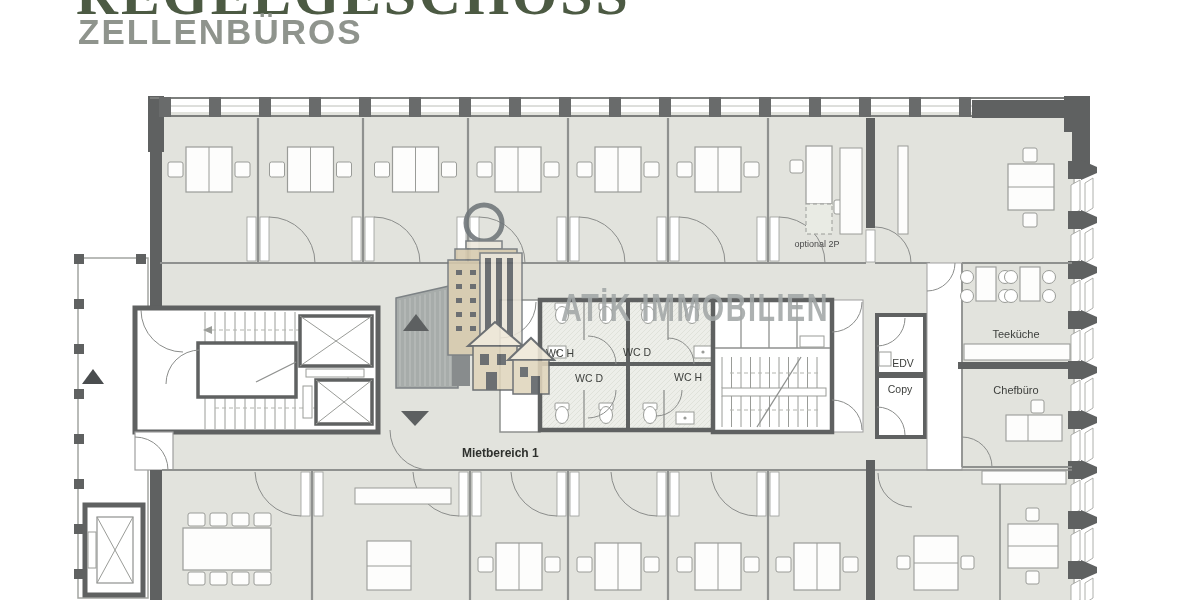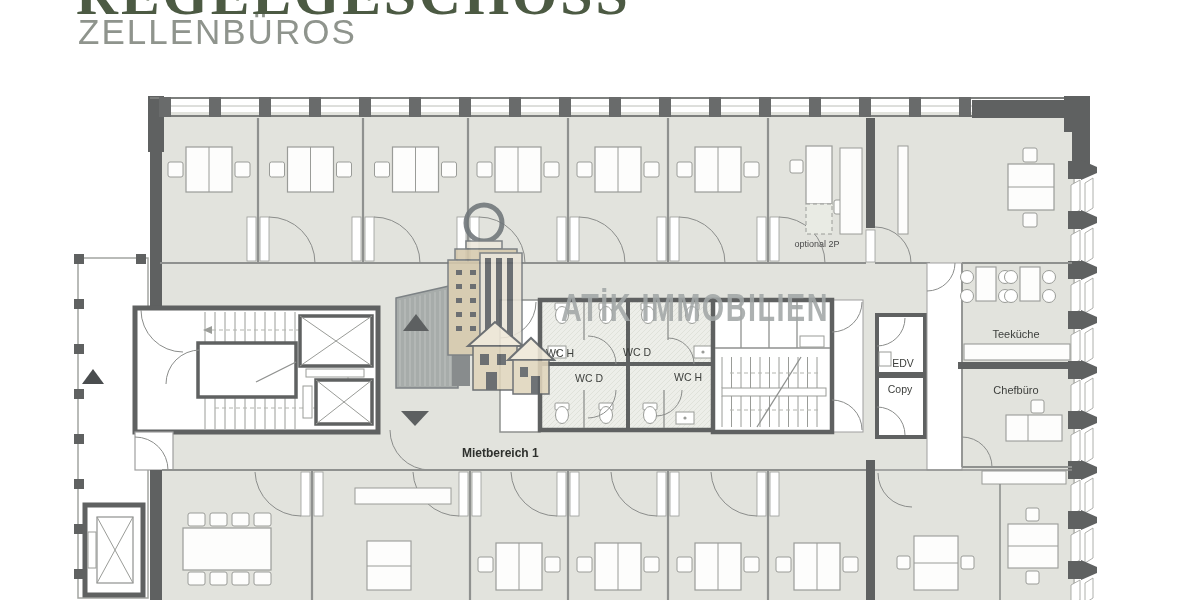--- a/index.html
+++ b/index.html
@@ -2,21 +2,21 @@
 <html><head>
 <meta charset="utf-8">
 <style>
   html,body{margin:0;padding:0;}
   body{width:1200px;height:600px;overflow:hidden;background:#ffffff;position:relative;
        font-family:"Liberation Sans",sans-serif;}
   .title{position:absolute;left:76px;top:-34px;font-family:"Liberation Serif",serif;
          font-weight:700;font-size:58px;letter-spacing:3px;color:#4c5a43;line-height:1;
          white-space:nowrap;}
   .subtitle{position:absolute;left:78px;top:14px;font-size:35px;letter-spacing:2px;
-         color:#8f948d;font-weight:400;line-height:1;white-space:nowrap;text-align:right;}
+         color:#8f948d;font-weight:700;line-height:1;white-space:nowrap;text-align:right;}
   svg{position:absolute;left:0;top:0;}
   text{font-family:"Liberation Sans",sans-serif;}
 </style>
 </head>
 <body>
 
 <div class="title">REGELGESCHOSS</div>
 <div class="subtitle">ZELLENBÜROS</div>
 
 <svg width="1200" height="600" viewBox="0 0 1200 600">

